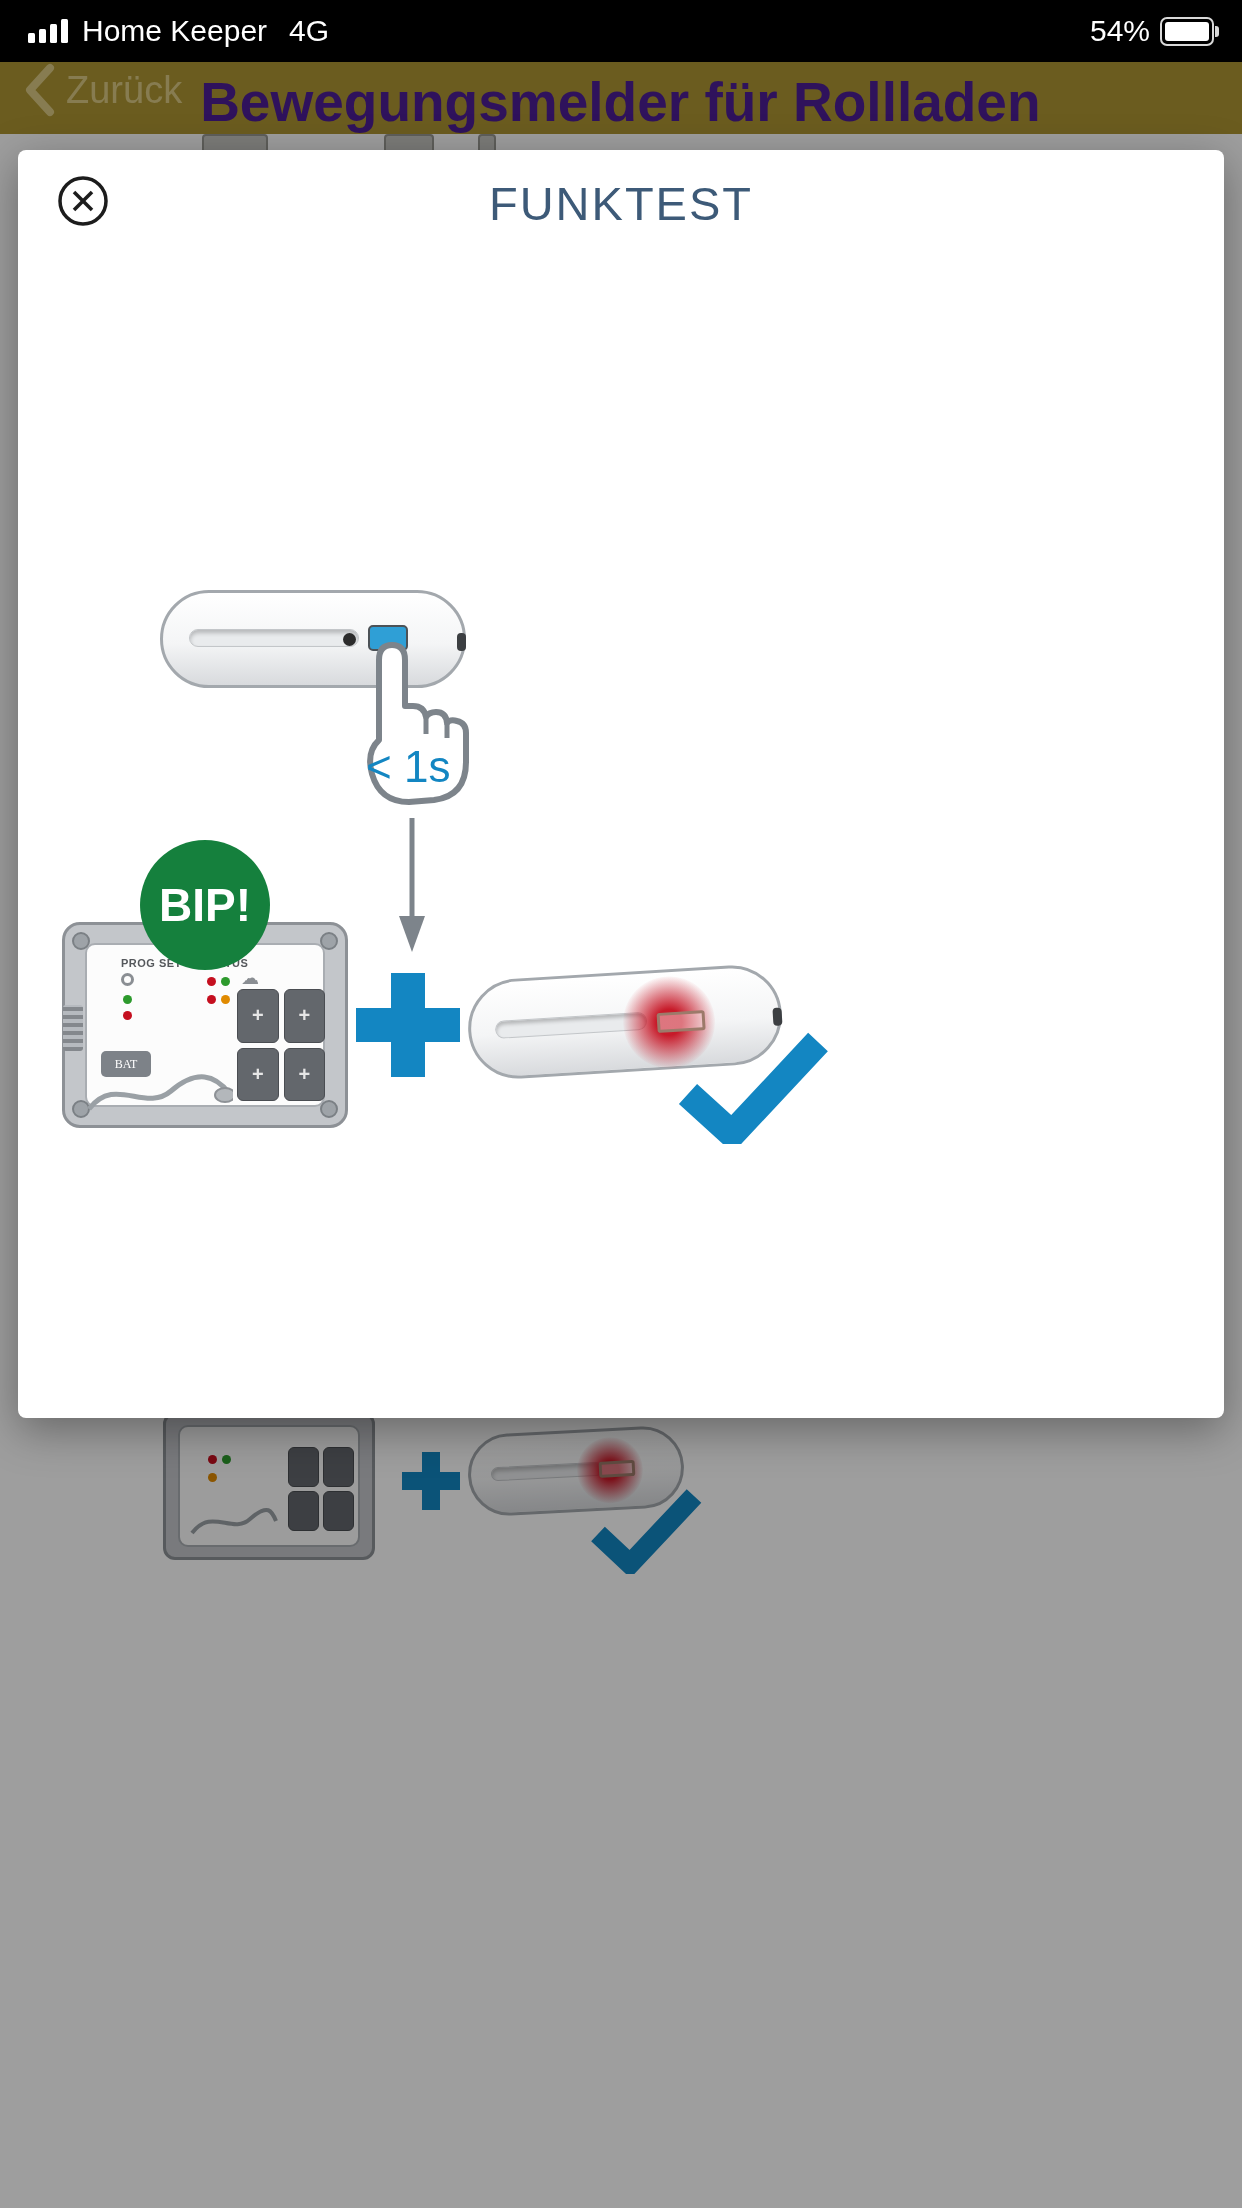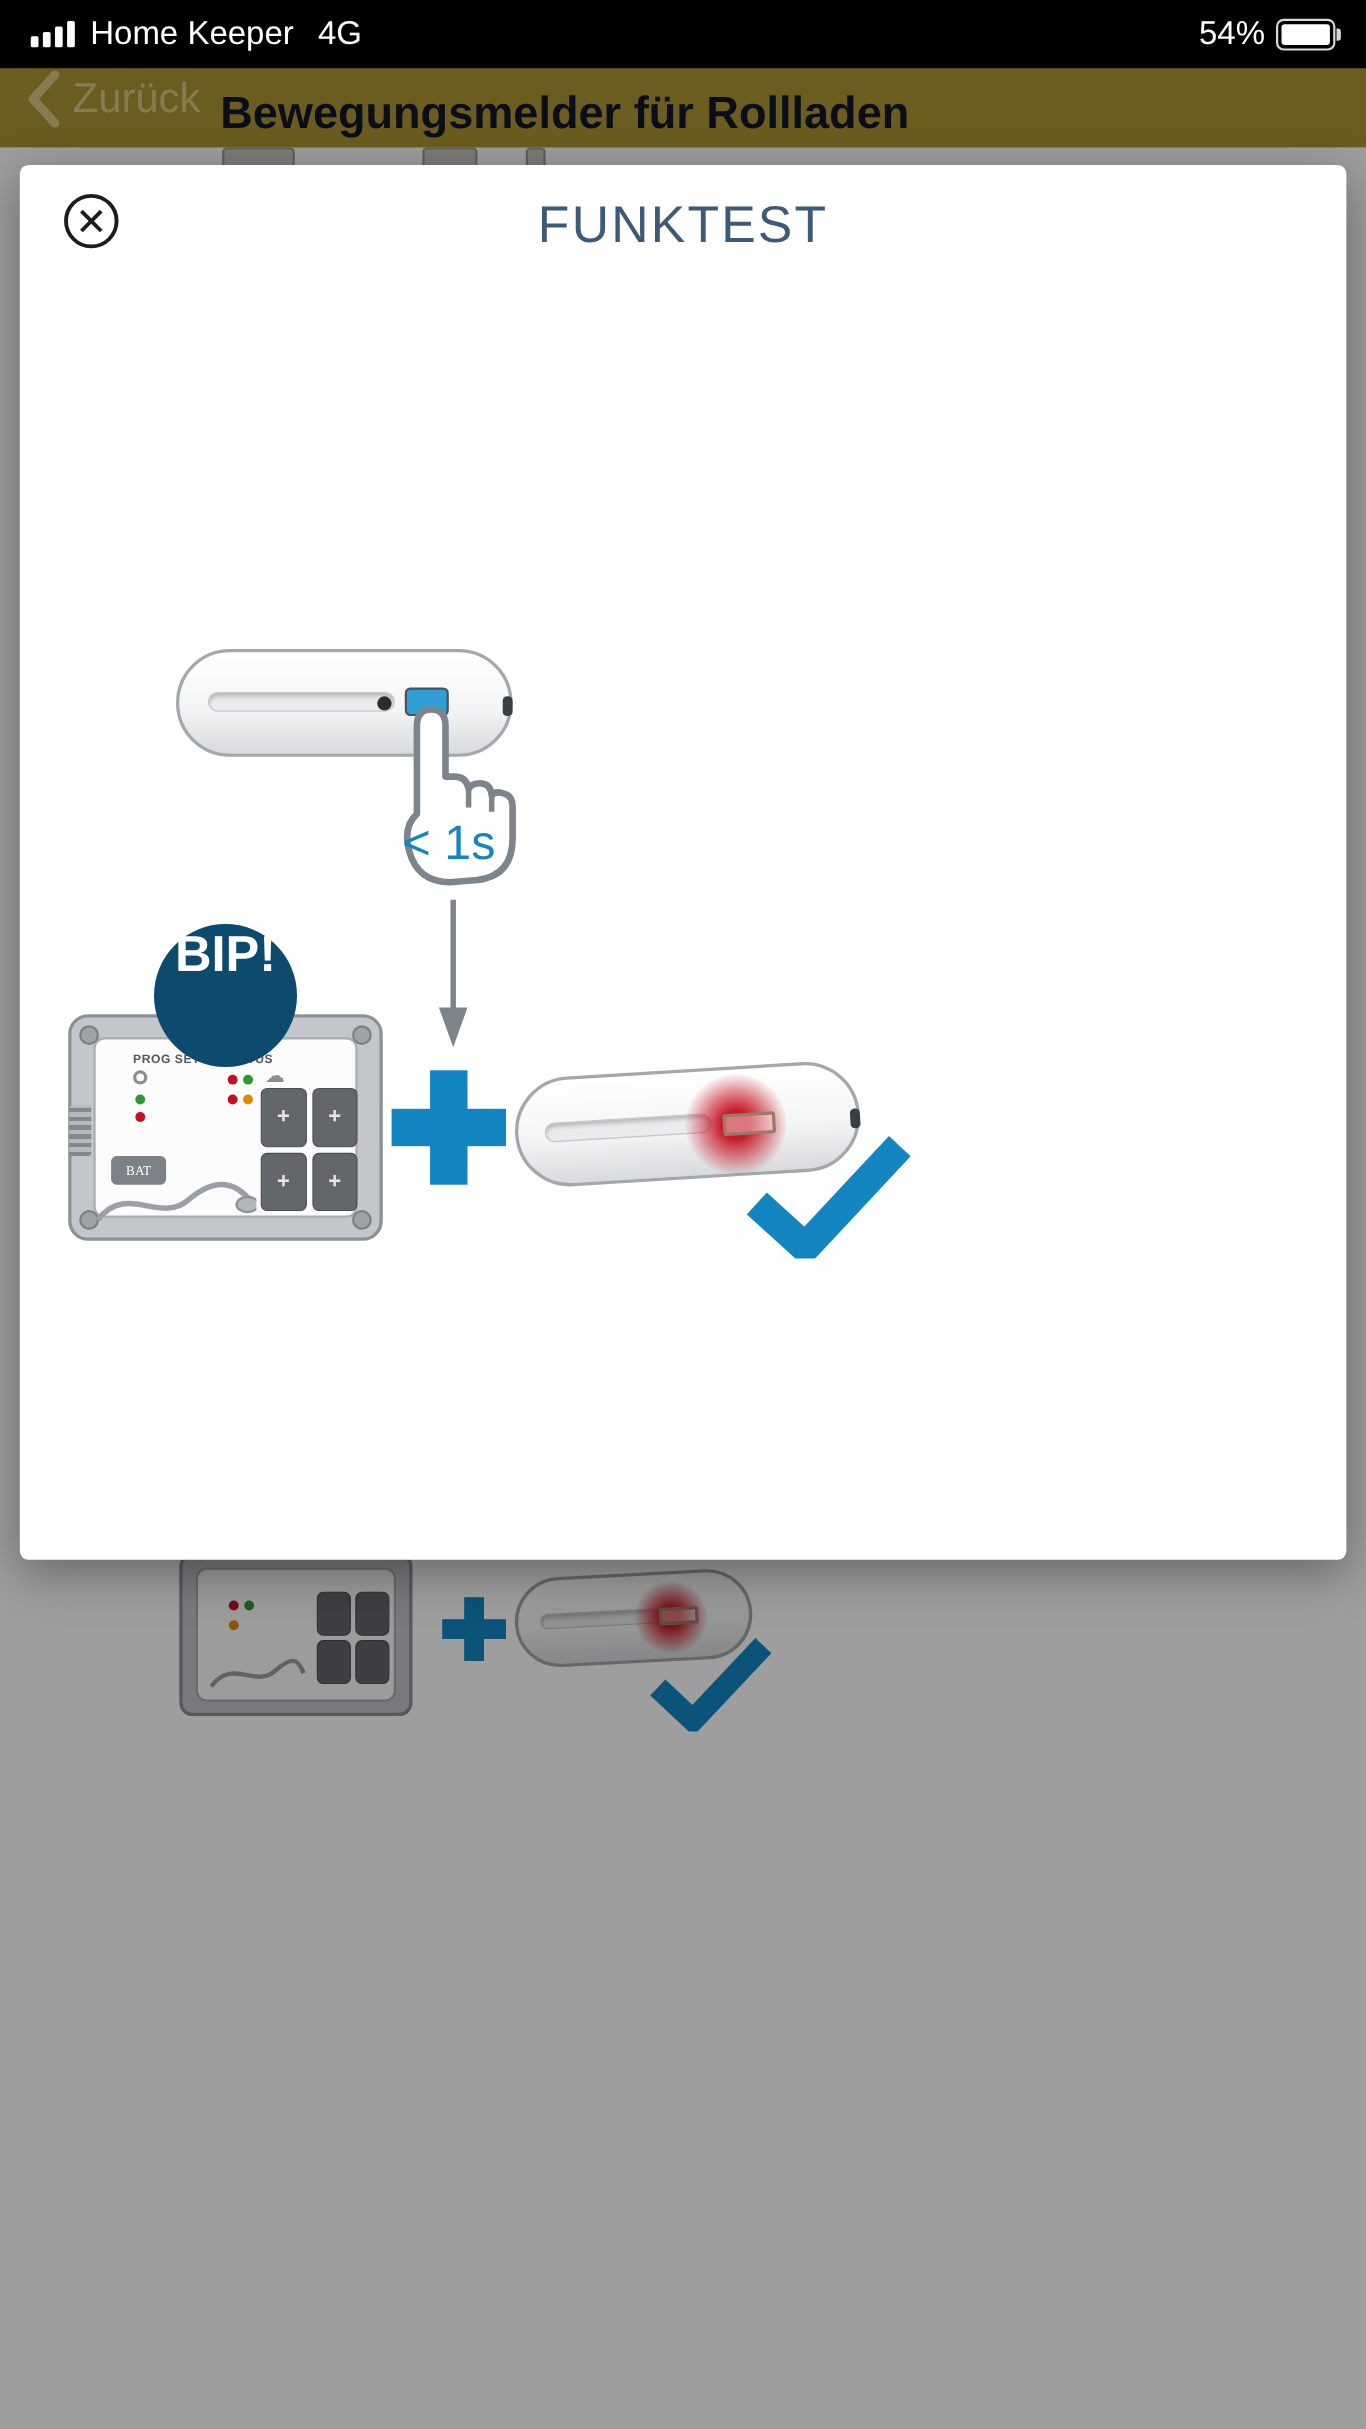--- a/index.html
+++ b/index.html
@@ -24,21 +24,21 @@
   .bat-outer{position:relative;width:50px;height:25px;border:2px solid rgba(255,255,255,.85);border-radius:7px;}
   .bat-fill{position:absolute;inset:3px;background:#fff;border-radius:3px;}
   .bat-nub{position:absolute;right:-7px;top:7px;width:4px;height:11px;background:rgba(255,255,255,.85);border-radius:0 3px 3px 0;}
   
   .nav-bar{
     position:absolute;top:46px;left:0;width:100%;height:88px;background:#ad9532;
     display:flex;align-items:center;padding:0 22px;box-sizing:border-box;z-index:10;text-align:center;
   }
   .back-button{display:flex;align-items:center;gap:10px;cursor:pointer;}
   .back-label{font-size:38px;color:rgba(255,244,200,0.55);}
-  .nav-title{margin-left:18px;font-size:41px;font-weight:700;color:#0f172a;white-space:nowrap;margin-top:24px;}
+  .nav-title{margin-left:18px;font-size:55px;font-weight:700;color:#4c1d95;white-space:nowrap;margin-top:24px;}
   
   .backdrop{position:absolute;inset:0;z-index:5;}
   .glimpse{position:absolute;background:#c9c9c4;border:2px solid #9a9a94;border-radius:4px;}
   
   .sensor{
     position:absolute;background:linear-gradient(180deg,#ffffff 0%,#f4f5f6 55%,#d8dadd 100%);
     border:3px solid #a3a8ad;border-radius:60px;box-sizing:border-box;
   }
   .sensor .slot{position:absolute;background:#e9ebed;border:1px solid #c3c6c9;border-radius:10px;box-shadow:inset 0 3px 4px rgba(0,0,0,.22);}
   .sensor .dot{position:absolute;background:#2c2c2c;border-radius:50%;}
@@ -47,21 +47,21 @@
   .glow{position:absolute;border-radius:50%;
     background:radial-gradient(circle, rgba(197,15,31,.95) 0 20%, rgba(197,15,31,.5) 45%, rgba(197,15,31,0) 72%);}
   .led-rect{position:absolute;border:3px solid #9c7a6a;border-radius:3px;background:rgba(255,255,255,.4);box-sizing:border-box;}
   .panel{position:absolute;background:#c3c6ca;border:3px solid #8d9196;border-radius:18px;box-sizing:border-box;}
   .panel .inner{position:absolute;left:20px;right:20px;top:18px;bottom:18px;background:#fcfcfc;border:2px solid #a9adb2;border-radius:10px;}
   .screw{position:absolute;width:18px;height:18px;border-radius:50%;background:#9ea3a8;border:2px solid #7b8085;box-sizing:border-box;}
   .panel-label{position:absolute;font-size:11px;color:#55585c;font-weight:700;letter-spacing:.5px;}
   .led{position:absolute;width:9px;height:9px;border-radius:50%;}
   .bat-cell{background:#63676c;border:1px solid #4a4d52;border-radius:6px;color:#e6e6e6;font-size:20px;font-weight:700;display:flex;align-items:center;justify-content:center;}
   .plus-bar{position:absolute;background:#1386c2;}
-  .bip{position:absolute;border-radius:50%;background:#0c4a6e;color:#fff;display:flex;justify-content:center;font-weight:700;}
+  .bip{position:absolute;border-radius:50%;background:#15803d;color:#fff;display:flex;align-items:center;justify-content:center;font-weight:700;}
   
   .scrim{position:absolute;left:0;top:46px;right:0;bottom:0;background:rgba(0,0,0,.38);z-index:30;}
   .modal{
     position:absolute;left:18px;top:150px;width:1206px;height:1268px;background:#fff;
     border-radius:8px;z-index:40;box-shadow:0 12px 44px rgba(0,0,0,.35);
   }
   .close-button{position:absolute;left:38px;top:24px;width:54px;height:54px;cursor:pointer;}
   .modal-title{position:absolute;top:26px;left:0;width:100%;text-align:center;
     font-size:47px;color:#3d5a78;letter-spacing:2px;font-weight:400;}
   .press-duration{position:absolute;left:348px;top:592px;font-size:44px;font-weight:400;color:#1386c2;z-index:6;}

